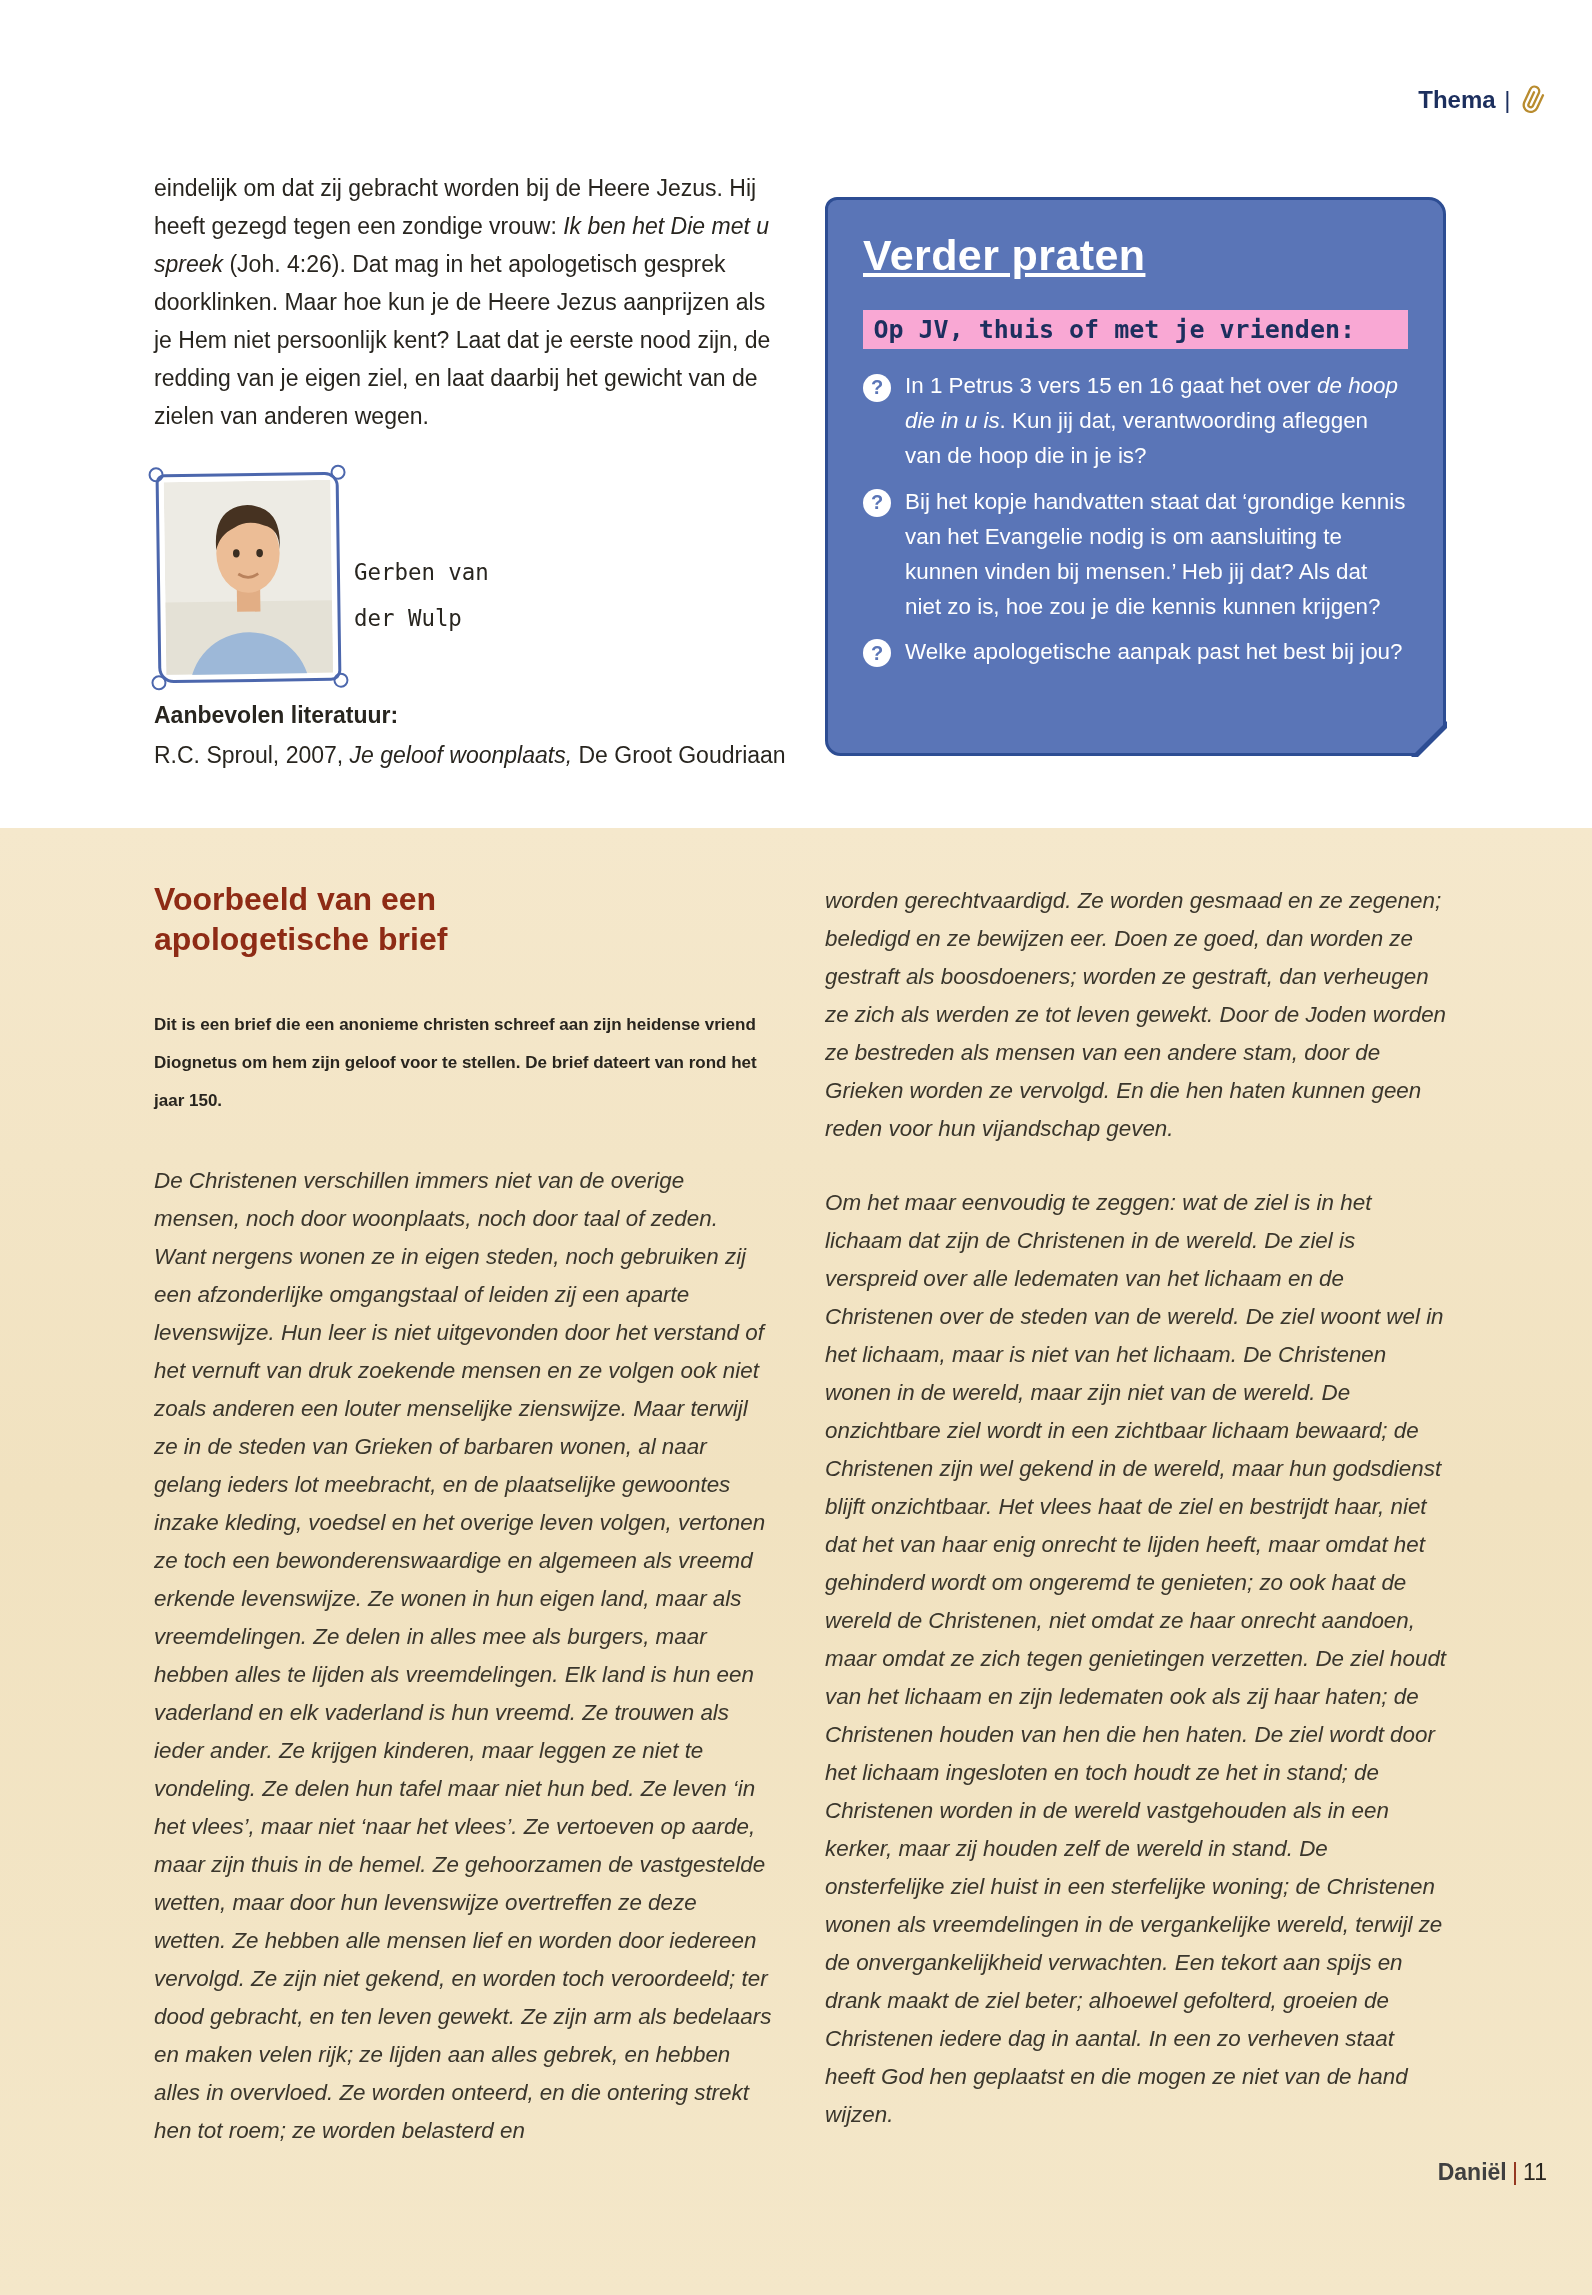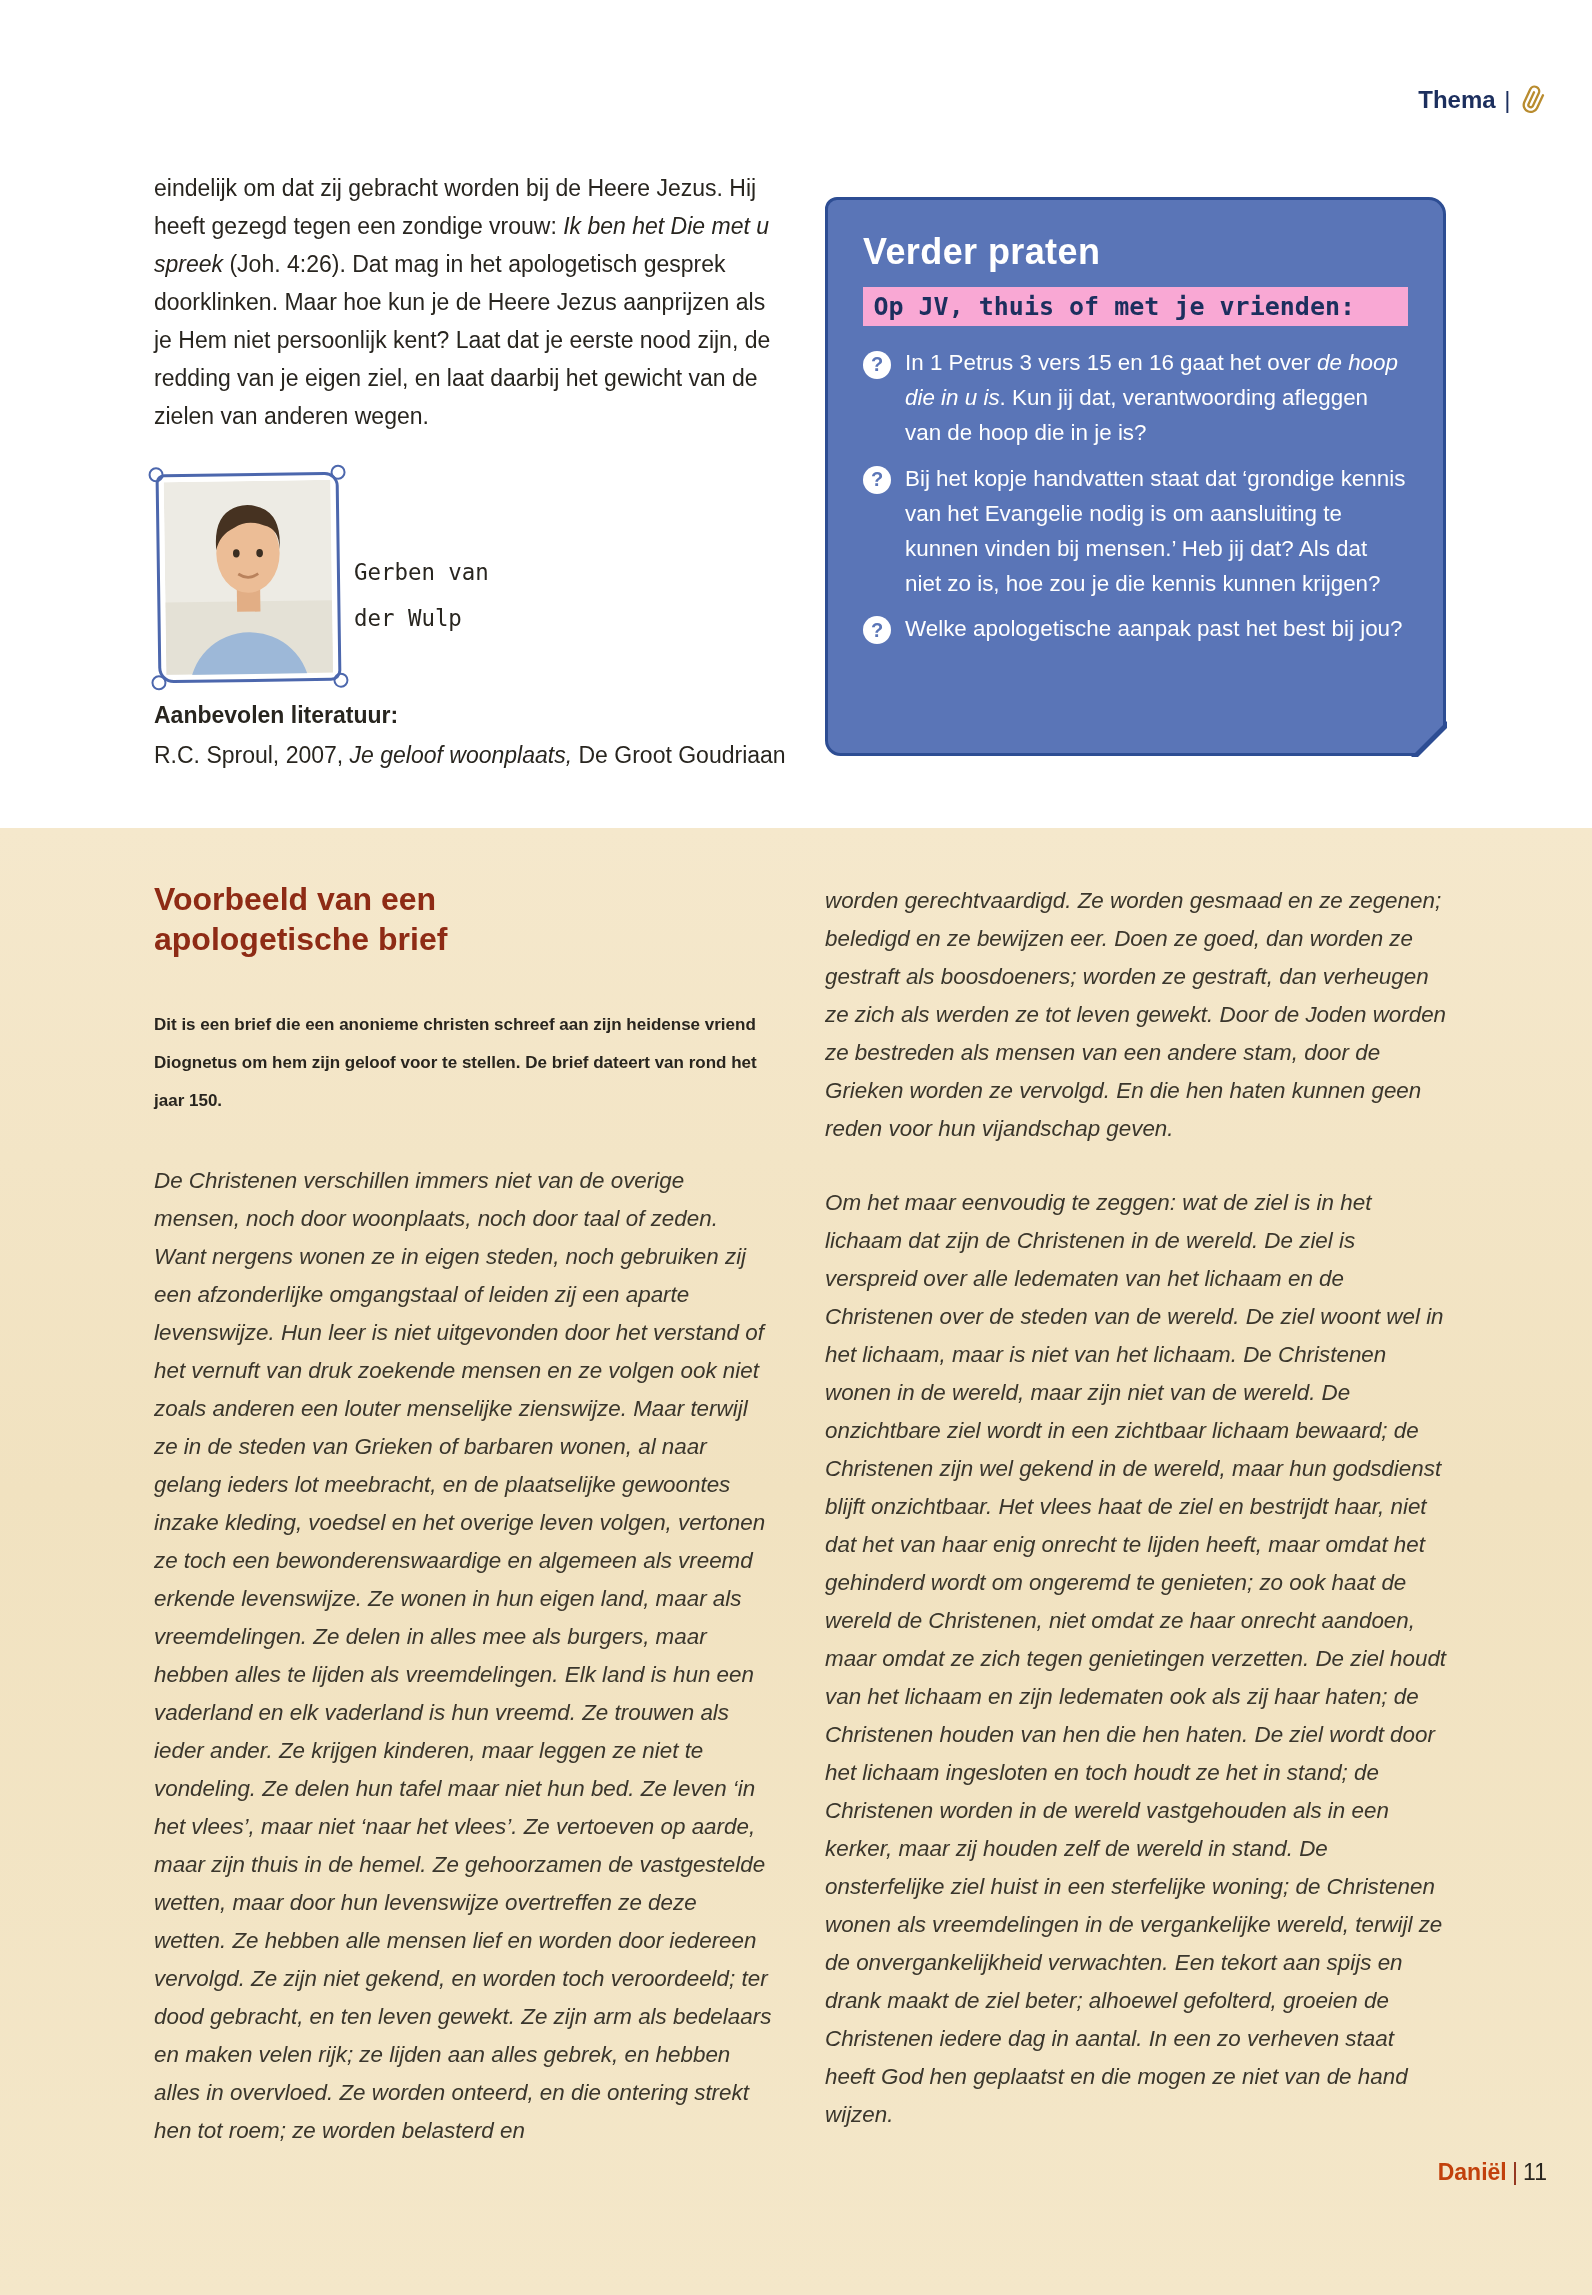--- a/index.html
+++ b/index.html
@@ -39,21 +39,21 @@
   .lit-line em { font-style:italic; }
 
   
   .talk-box { position:absolute; left:825px; top:197px; width:621px; min-height:559px;
               background:#5a75b7; border:3.5px solid #2d4d93;
               border-radius:12px 17.3px 5.2px 15.5px; padding:31px 35px 38px 35px; color:#ffffff; }
   .talk-box::before { content:""; position:absolute; right:-3.5px; bottom:-3.5px; width:0; height:0;
                       border-bottom:36px solid #2d4d93; border-left:36px solid transparent; }
   .talk-box::after  { content:""; position:absolute; right:-3.5px; bottom:-3.5px; width:0; height:0;
                       border-bottom:29px solid #ffffff; border-left:29px solid transparent; }
-  .talk-title { font-size:36px; font-weight:bold; letter-spacing:0.4px; margin-bottom:14px; }
+  .talk-title { font-size:43px; font-weight:bold; letter-spacing:0.4px; margin-bottom:30px;text-decoration:underline; }
   .talk-sub { display:block; background:#f9a8d4; color:#1c2f5e;
               font-family:"DejaVu Sans Mono", monospace; font-weight:bold;
               font-size:25px; padding:5.2px 10.4px; margin-bottom:19px; }
   .talk-list { list-style:none; }
   .talk-list li { display:flex; gap:14px; margin-bottom:10.4px; font-size:22.4px; line-height:35px; }
   .q-icon { flex:0 0 auto; width:28px; height:28px; margin-top:5.2px; border-radius:50%;
             background:#ffffff; color:#5a75b7; font-weight:bold; font-size:20px;
             display:flex; align-items:center; justify-content:center; }
   .talk-text em { font-style:italic; }
 
@@ -65,21 +65,21 @@
                   font-weight:bold; color:#8e2b15; white-space:pre-line; }
   .letter-intro { position:absolute; left:154px; top:1006px; width:609px;
                   font-size:17px; line-height:38px; font-weight:bold; color:#28251f; }
   .letter-col { font-size:22.4px; line-height:38px; font-style:italic; color:#3a362c; }
   .letter-col1 { position:absolute; left:154px; top:1162px; width:620px; }
   .letter-col2 { position:absolute; left:825px; top:882px; width:623px; }
   .letter-col2 .par2 { margin-top:36px; }
 
   
   .footer { position:absolute; right:45px; top:2159px; font-size:23px; color:#28251f; }
-  .footer .brand { font-weight:bold; color:#c2410c; }
+  .footer .brand { font-weight:bold; color:#404040; }
   .footer .sep { color:#8e2b15; padding:0 5.2px; }
 </style>
 </head>
 <body>
 
 <div class="page">
 
   <div class="header">
     <span>Thema</span>
     <span class="sep">|</span>

